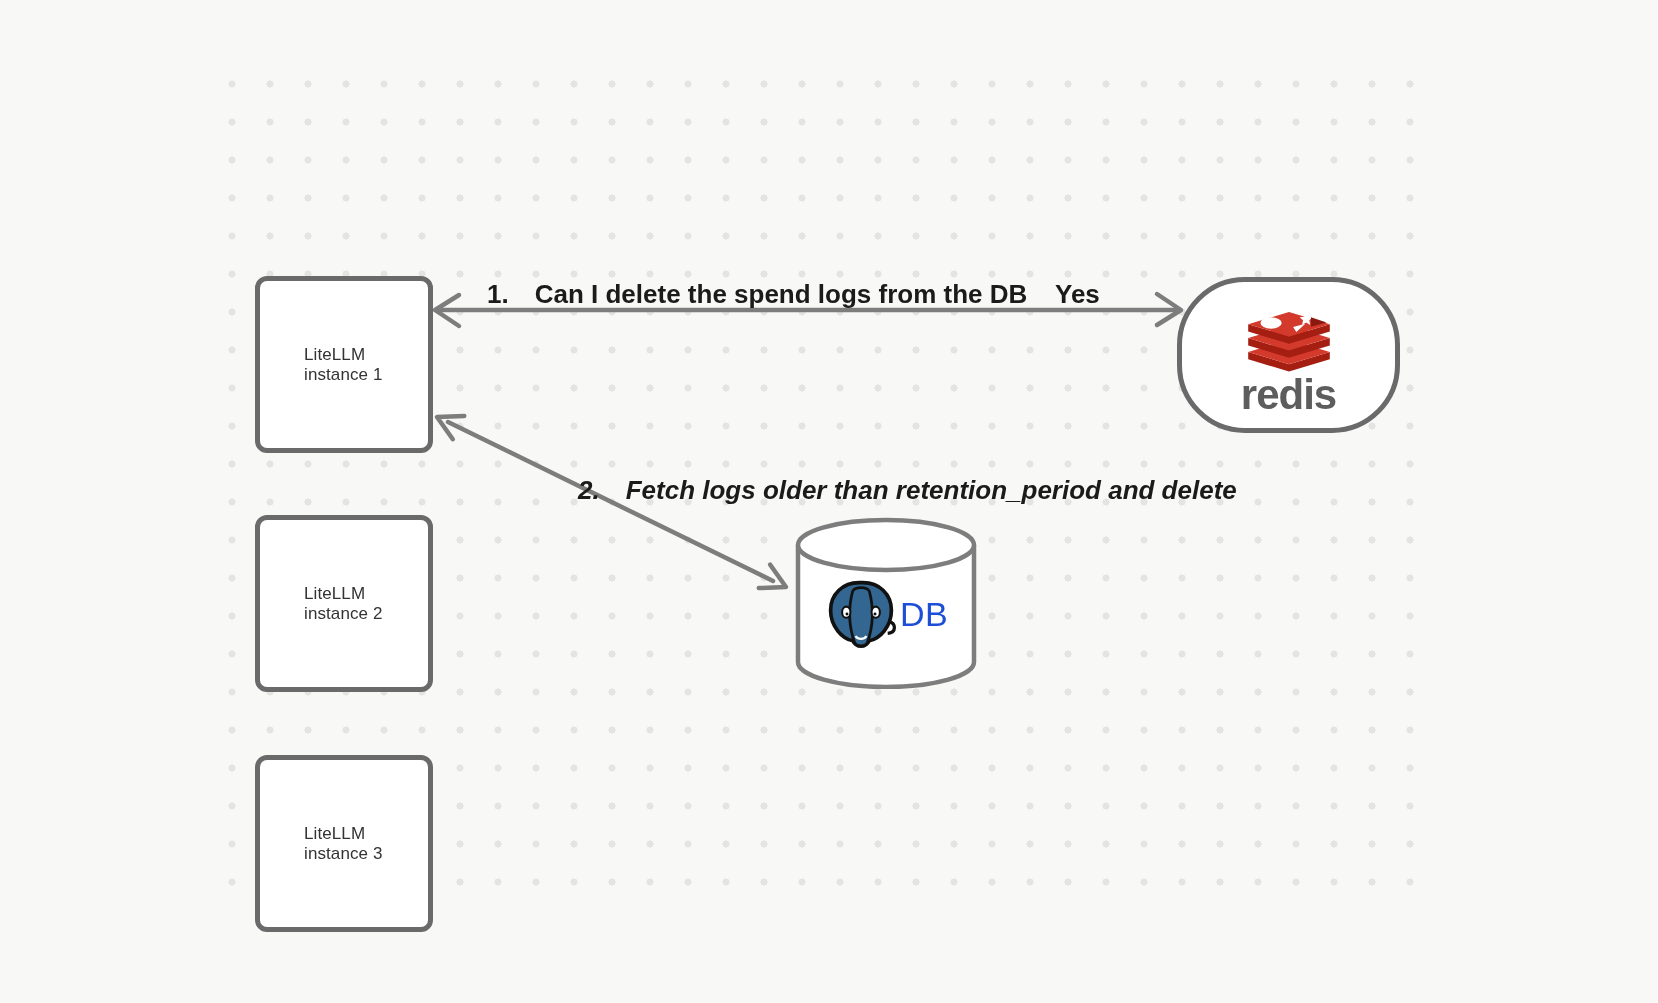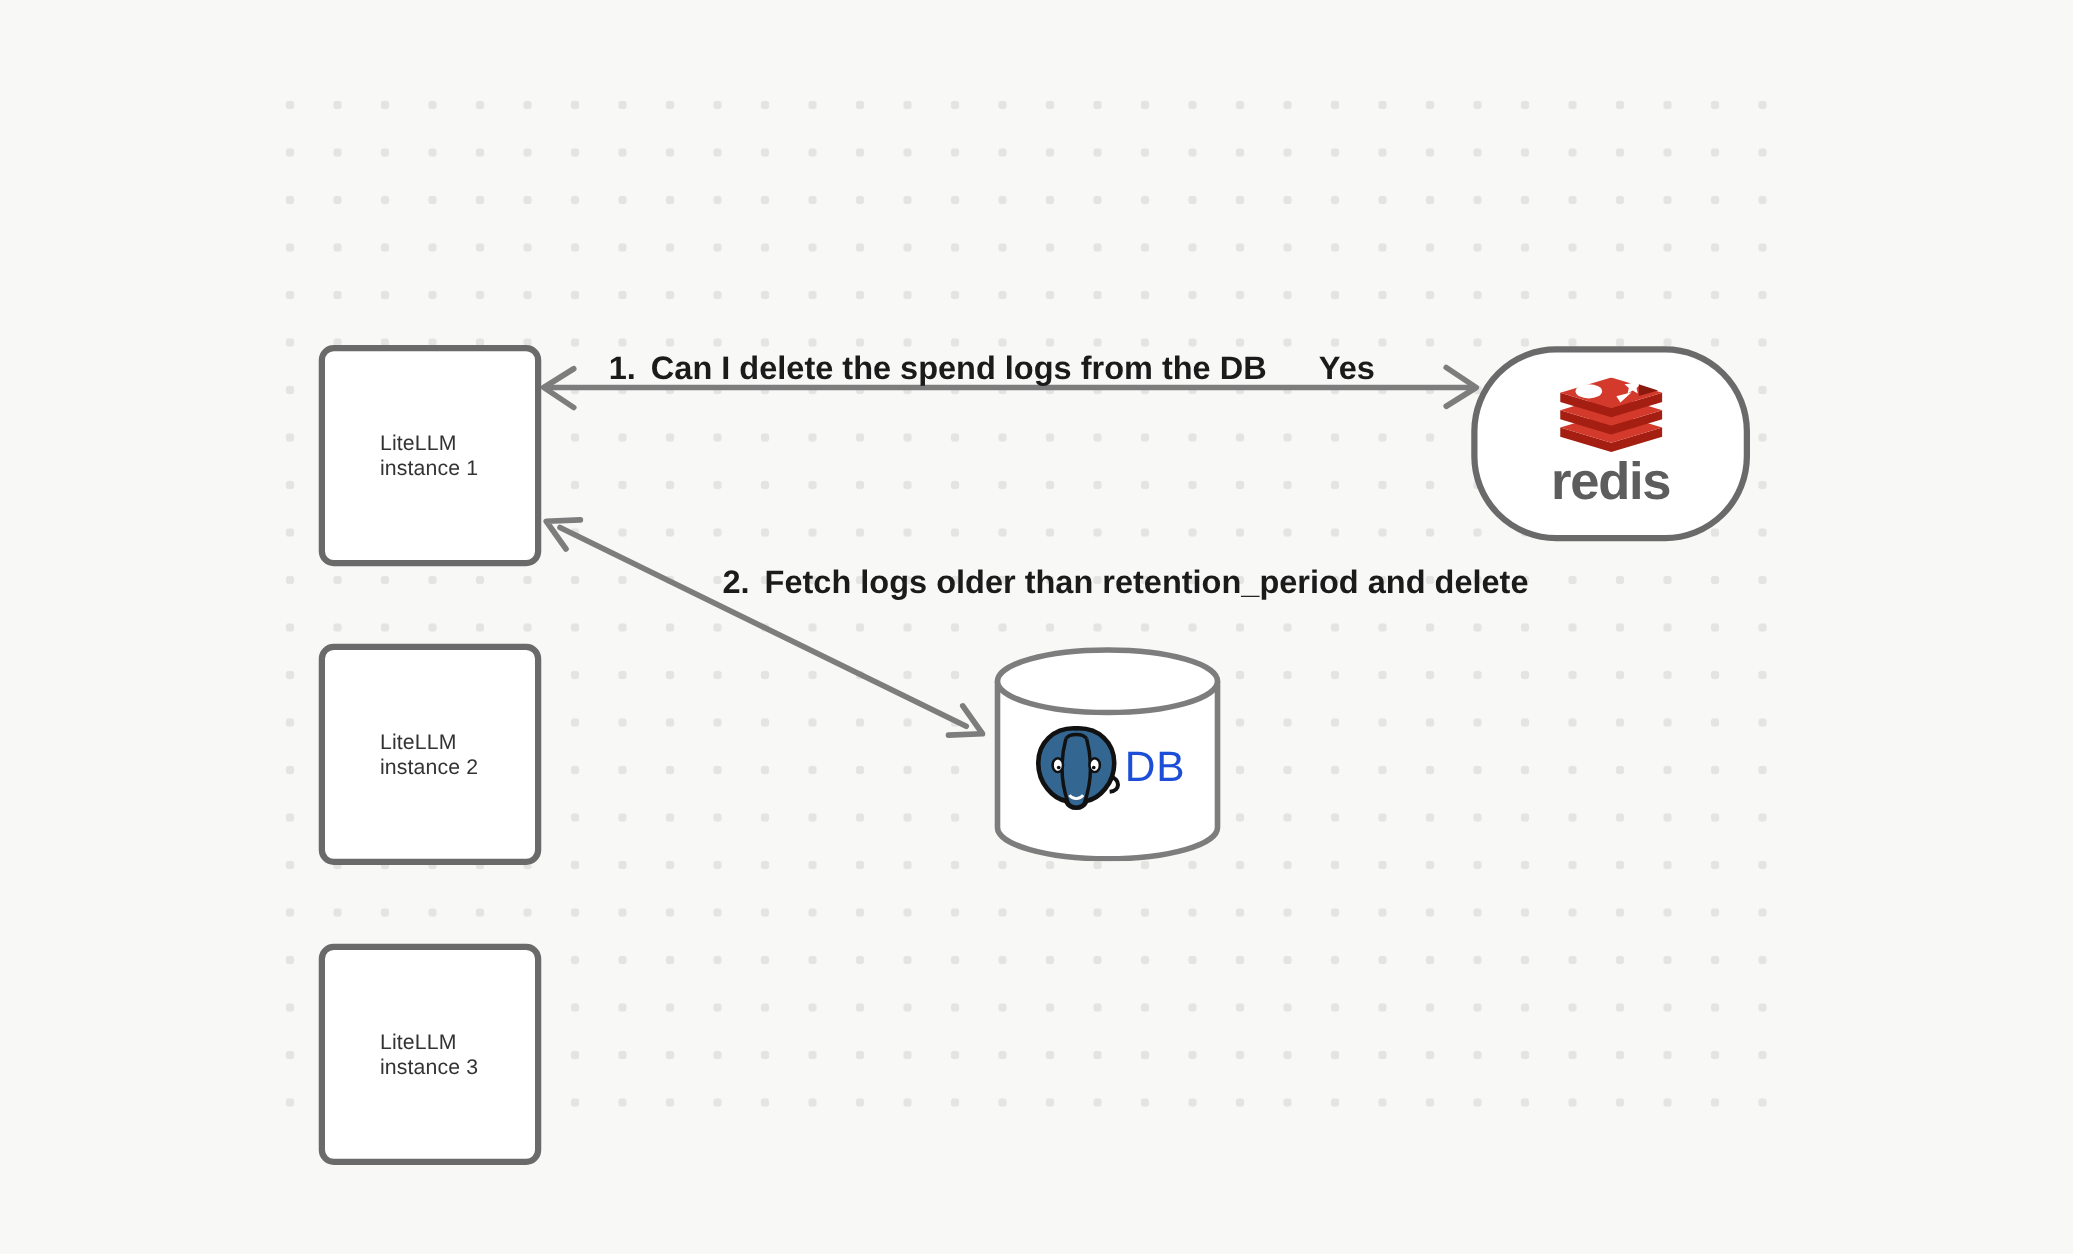--- a/index.html
+++ b/index.html
@@ -37,21 +37,21 @@
   .instance-node .node-label{
     font-size:17px;color:#333333;letter-spacing:0.1px;margin-left:44px;
   }
   #instance-1{top:276px;}
   #instance-2{top:515px;justify-content:flex-end;}
   #instance-3{top:755px;}
   .redis-node{
     left:1177px;top:277px;width:223px;height:156px;
     border-radius:68px;
     flex-direction:column;justify-content:flex-start;
-    padding-top:20px;
+    padding-top:30px;
   }
   .redis-wordmark{
     font-size:42px;font-weight:700;color:#5d5d5d;
     letter-spacing:-1px;line-height:40px;margin-top:1px;
   }
   .db-node{
     position:absolute;left:795px;top:517px;width:182px;height:172px;
   }
   .db-node svg.cylinder{position:absolute;left:0;top:0;}
   .db-content{
@@ -61,22 +61,22 @@
   .db-label{
     font-size:34px;color:#1d4ed8;letter-spacing:0.5px;
   }
   .edge-label{
     position:absolute;
     font-size:26px;font-weight:700;color:#1b1b1b;
     line-height:26px;white-space:nowrap;
   }
   #edge-label-1{left:487px;top:281px;}
   #edge-label-1-yes{left:1055px;top:281px;}
-  #edge-label-2{left:578px;top:452px;}
-  .edge-text{margin-left:12px;}
+  #edge-label-2{left:578px;top:477px;font-style:italic;}
+  .edge-text{margin-left:26px;}
 </style>
 </head>
 <body>
 
 <div class="canvas">
 
   <div class="dot-grid"></div>
 
   <svg class="connector-layer" width="1658" height="1003" viewBox="0 0 1658 1003">
     <g stroke="#7d7d7d" stroke-width="4.5" fill="none" stroke-linecap="round" stroke-linejoin="round">

